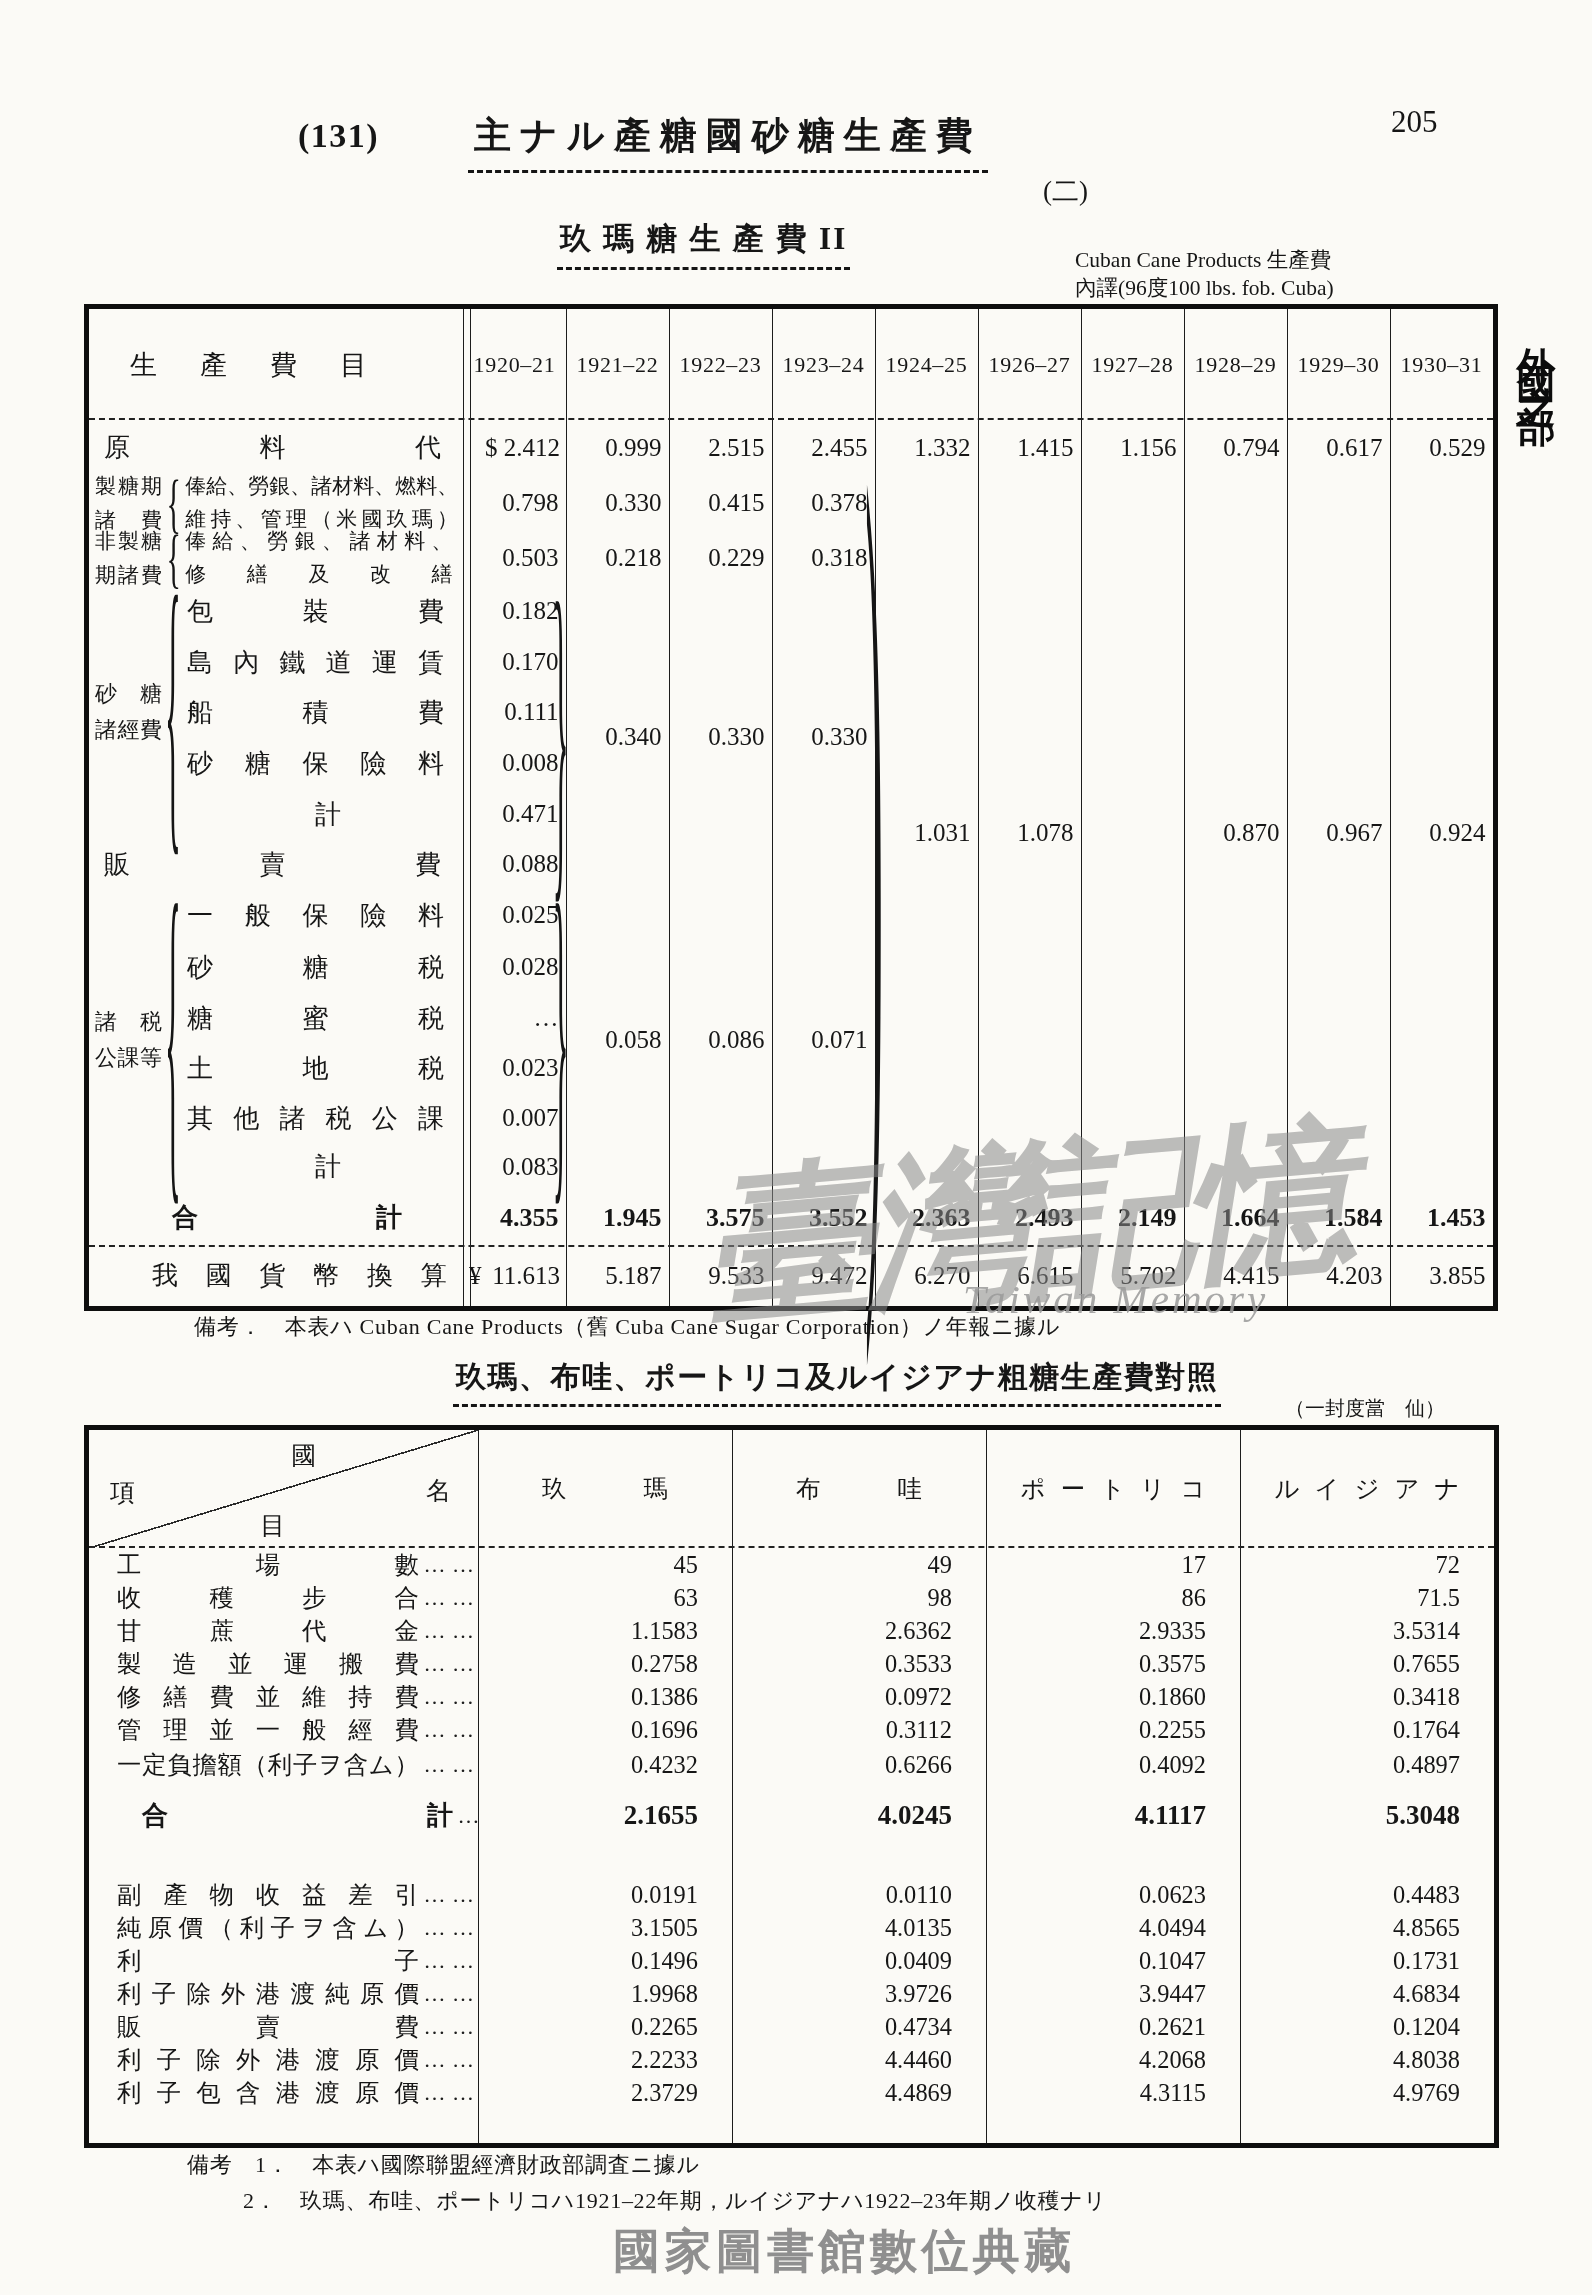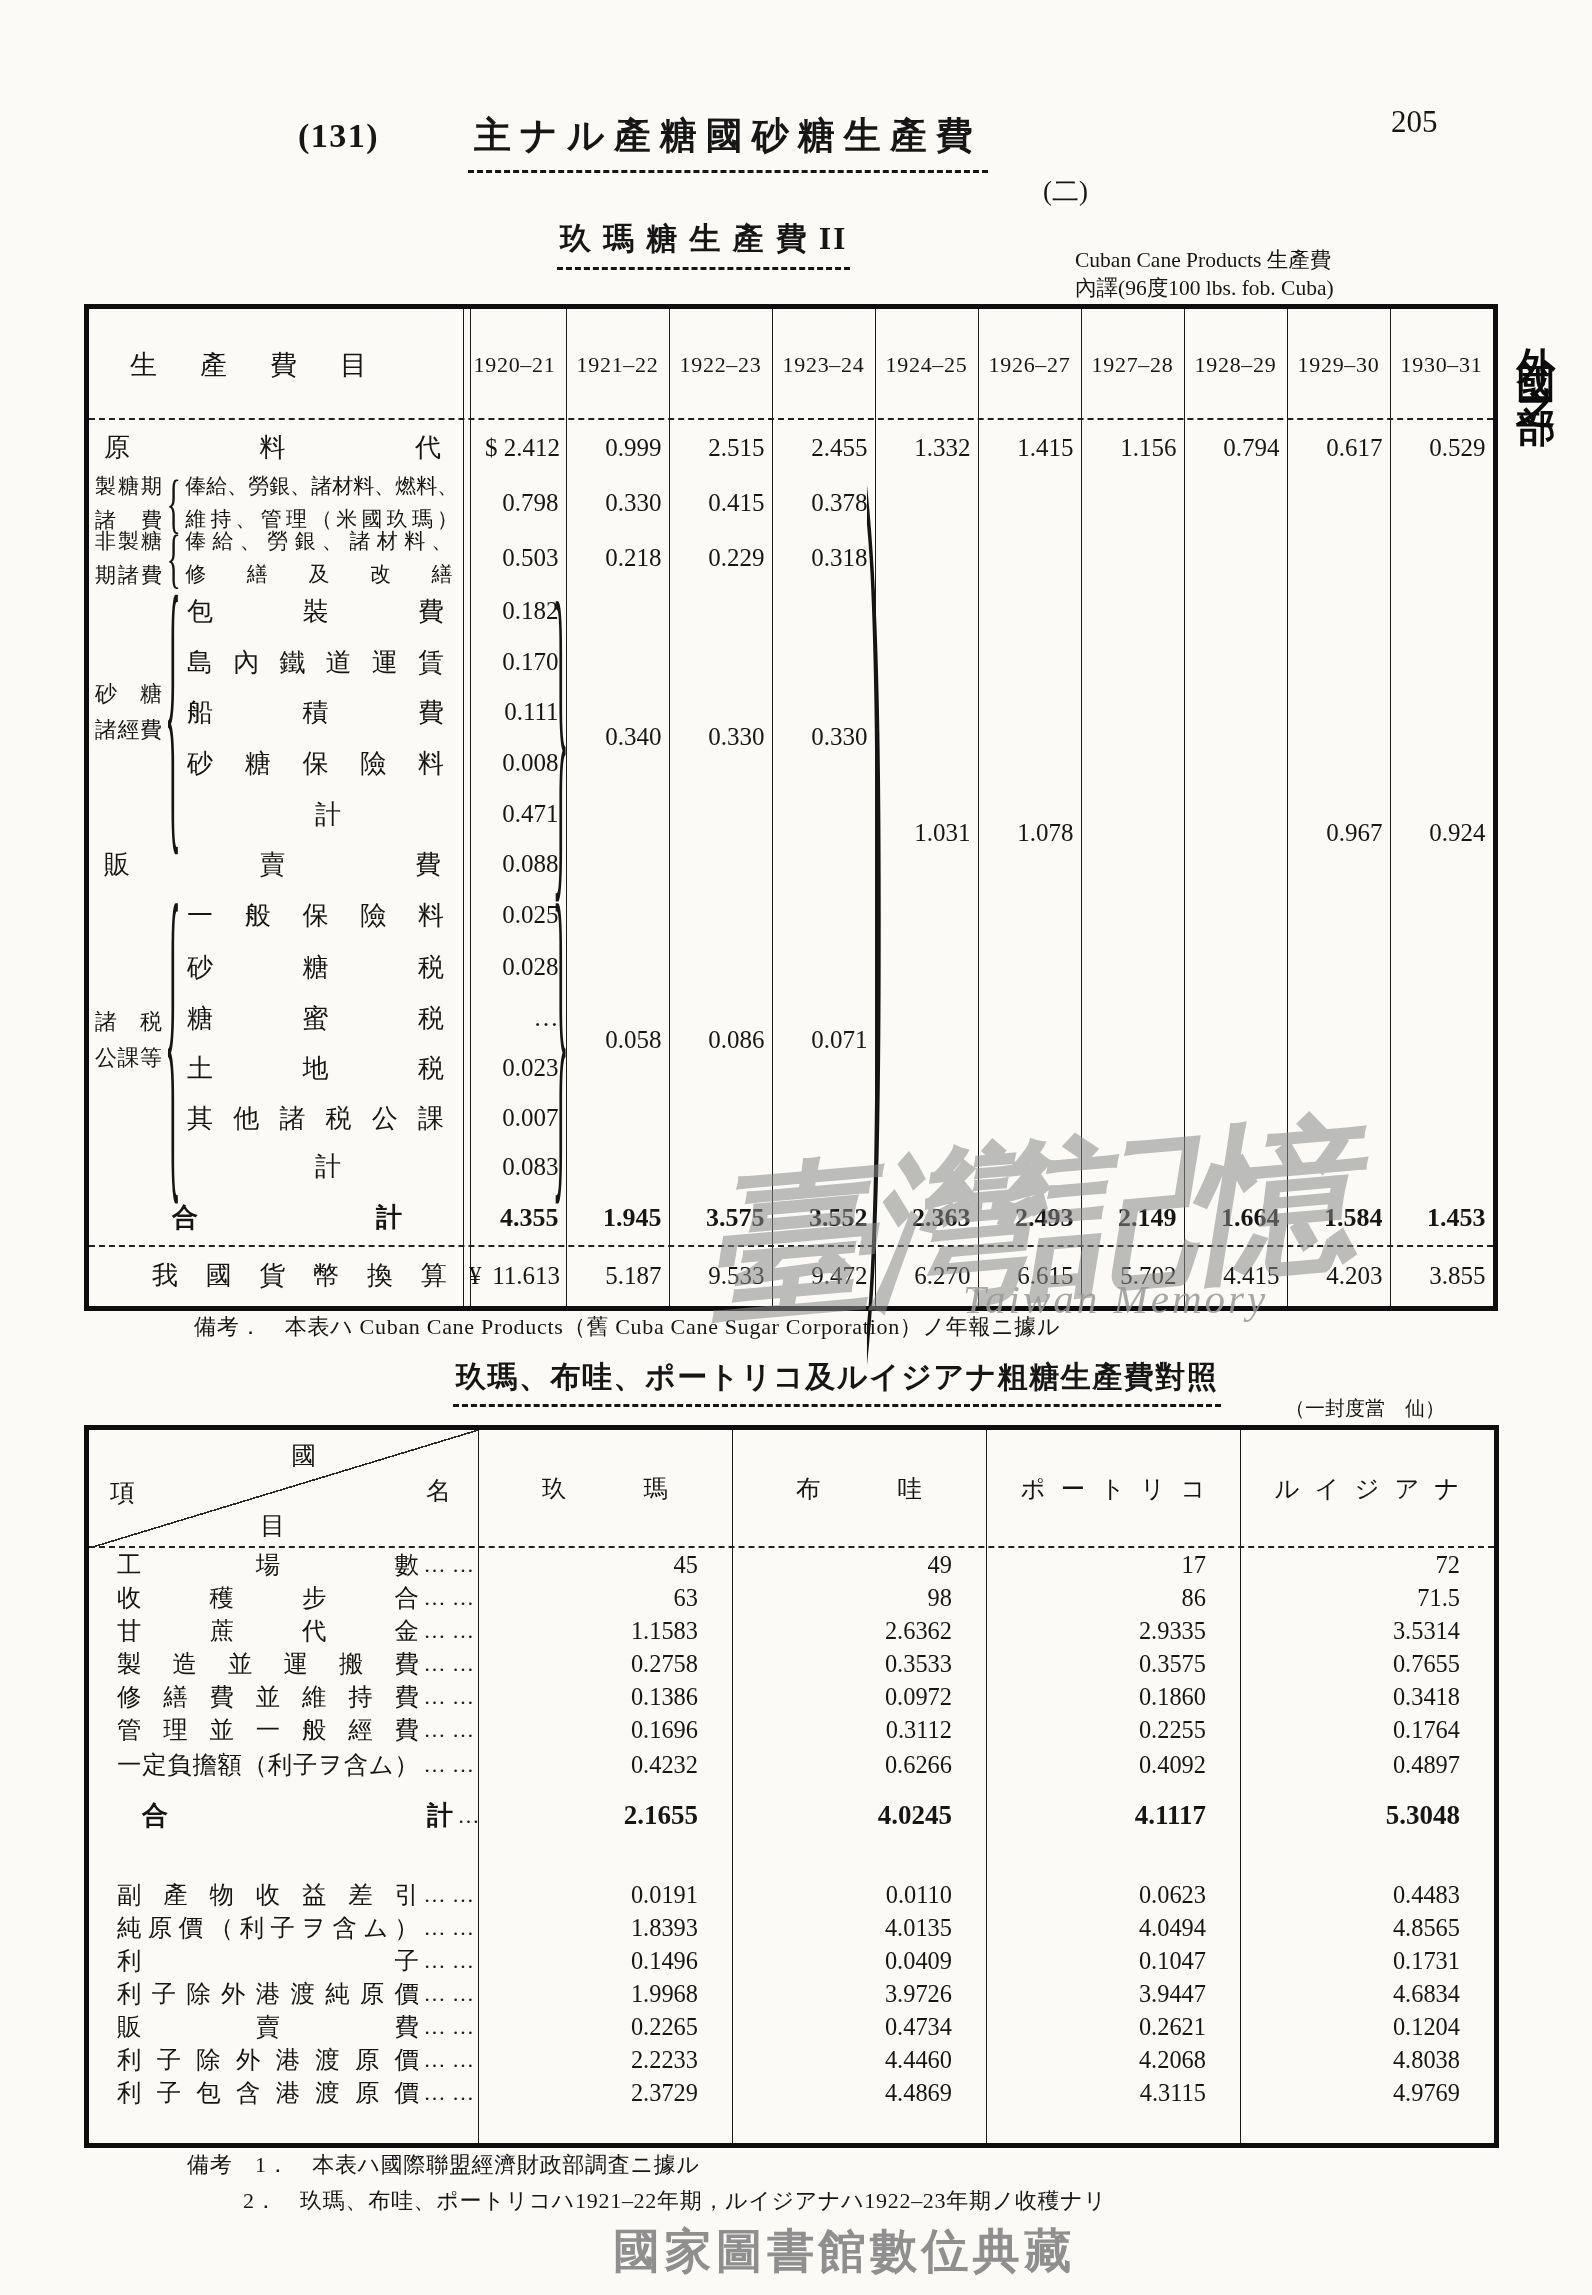--- a/index.html
+++ b/index.html
@@ -260,20 +260,21 @@
     </div>
   <div class="c num" style="grid-column:3;grid-row:11/17">0.058</div>
   <div class="c num" style="grid-column:4;grid-row:11/17">0.086</div>
   <div class="c num" style="grid-column:5;grid-row:11/17">0.071</div>
 
   <div class="aggbr" style="grid-column:6;grid-row:3/17">
       <span class="brc brP" style="font-size:67px;transform:translateX(-12px) scale(.8,14.5)"></span>
     </div>
   <div class="c num" style="grid-column:6;grid-row:3/17">1.031</div>
   <div class="c num" style="grid-column:7;grid-row:3/17">1.078</div>
+  <div class="c num" style="grid-column:9;grid-row:3/17">0.870</div>
   <div class="c num" style="grid-column:10;grid-row:3/17">0.967</div>
   <div class="c num" style="grid-column:11;grid-row:3/17">0.924</div>
 
   <div class="c lab lab-total" style="grid-area:17/1">
       <span class="spread">
         <span>合</span>
         <span>計</span>
       </span>
     </div>
   <div class="c num numb" style="grid-area:17/2">4.355</div>
@@ -609,21 +610,21 @@
         <span>（</span>
         <span>利</span>
         <span>子</span>
         <span>ヲ</span>
         <span>含</span>
         <span>ム</span>
         <span>）</span>
       </span>
       <span class="leader">………</span>
     </div>
-    <div class="c t2num" style="grid-area: 13 / 2;">1.8393</div>
+    <div class="c t2num" style="grid-area: 13 / 2;">3.1505</div>
     <div class="c t2num" style="grid-area: 13 / 3;">4.0135</div>
     <div class="c t2num" style="grid-area: 13 / 4;">4.0494</div>
     <div class="c t2num" style="grid-area: 13 / 5;">4.8565</div>
     <div class="c t2lab" style="grid-area: 14 / 1;">
       <span class="sl spread">
         <span>利</span>
         <span>子</span>
       </span>
       <span class="leader">………</span>
     </div>

